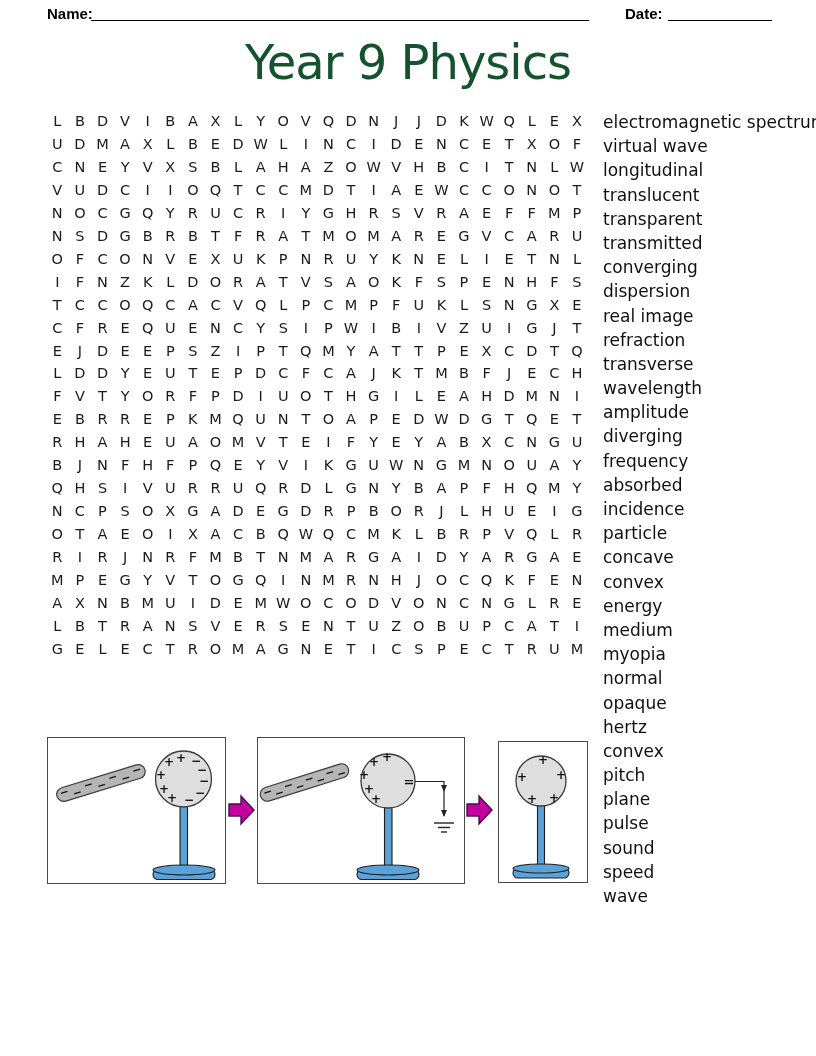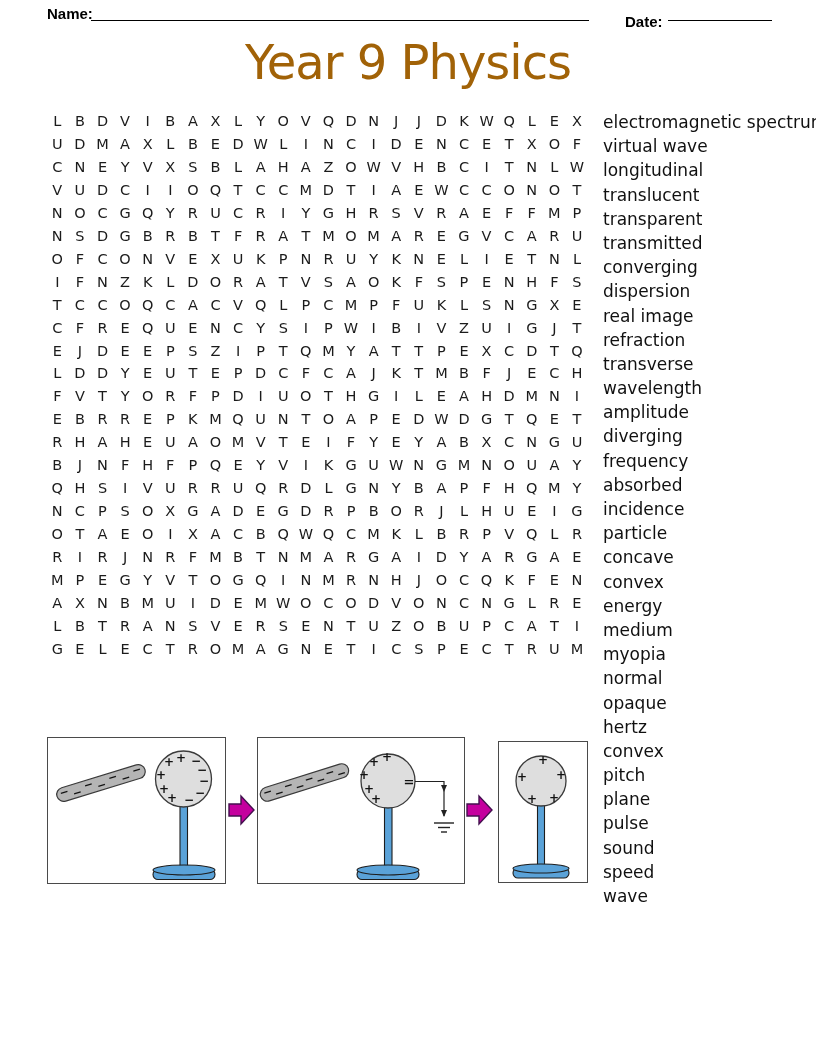--- a/index.html
+++ b/index.html
@@ -5,25 +5,25 @@
   html,body{margin:0;padding:0;background:#fff;}
   .page{
     position:relative;width:816px;height:1056px;background:#ffffff;
     font-family:"DejaVu Sans",sans-serif;color:#151515;overflow:hidden;
   }
   
   .header-row{position:absolute;top:5px;left:47px;width:725px;height:20px;
     font-family:"Liberation Sans",sans-serif;font-weight:bold;font-size:15px;color:#000;}
   .name-label{position:absolute;left:0;top:0;}
   .name-line{position:absolute;left:44px;top:0;width:498px;height:15px;border-bottom:1.6px solid #000;}
-  .date-label{position:absolute;left:578px;top:8px;}
+  .date-label{position:absolute;left:578px;top:0;}
   .date-line{position:absolute;left:621px;top:0;width:104px;height:15px;border-bottom:1.6px solid #000;}
   
   .title{position:absolute;top:32px;left:0;width:100%;text-align:center;
-    font-size:48px;line-height:60px;font-weight:500;color:#a16207;letter-spacing:-1px;}
+    font-size:48px;line-height:60px;font-weight:500;color:#14532d;letter-spacing:-1px;}
   
   .ws-grid{position:absolute;left:46px;top:110px;}
   .ws-row{display:flex;height:22.96px;}
   .ws-cell{width:22.6px;text-align:center;font-size:14.5px;line-height:22.96px;
     font-weight:500;color:#1b1b1b;}
   
   .word-list{position:absolute;left:603px;top:110px;margin:0;padding:0;list-style:none;}
   .word-list li{height:24.2px;line-height:24.2px;font-size:17px;color:#101010;white-space:nowrap;}
   
   .diagram-box{position:absolute;border:1.3px solid #4a4a4a;background:#fff;}

